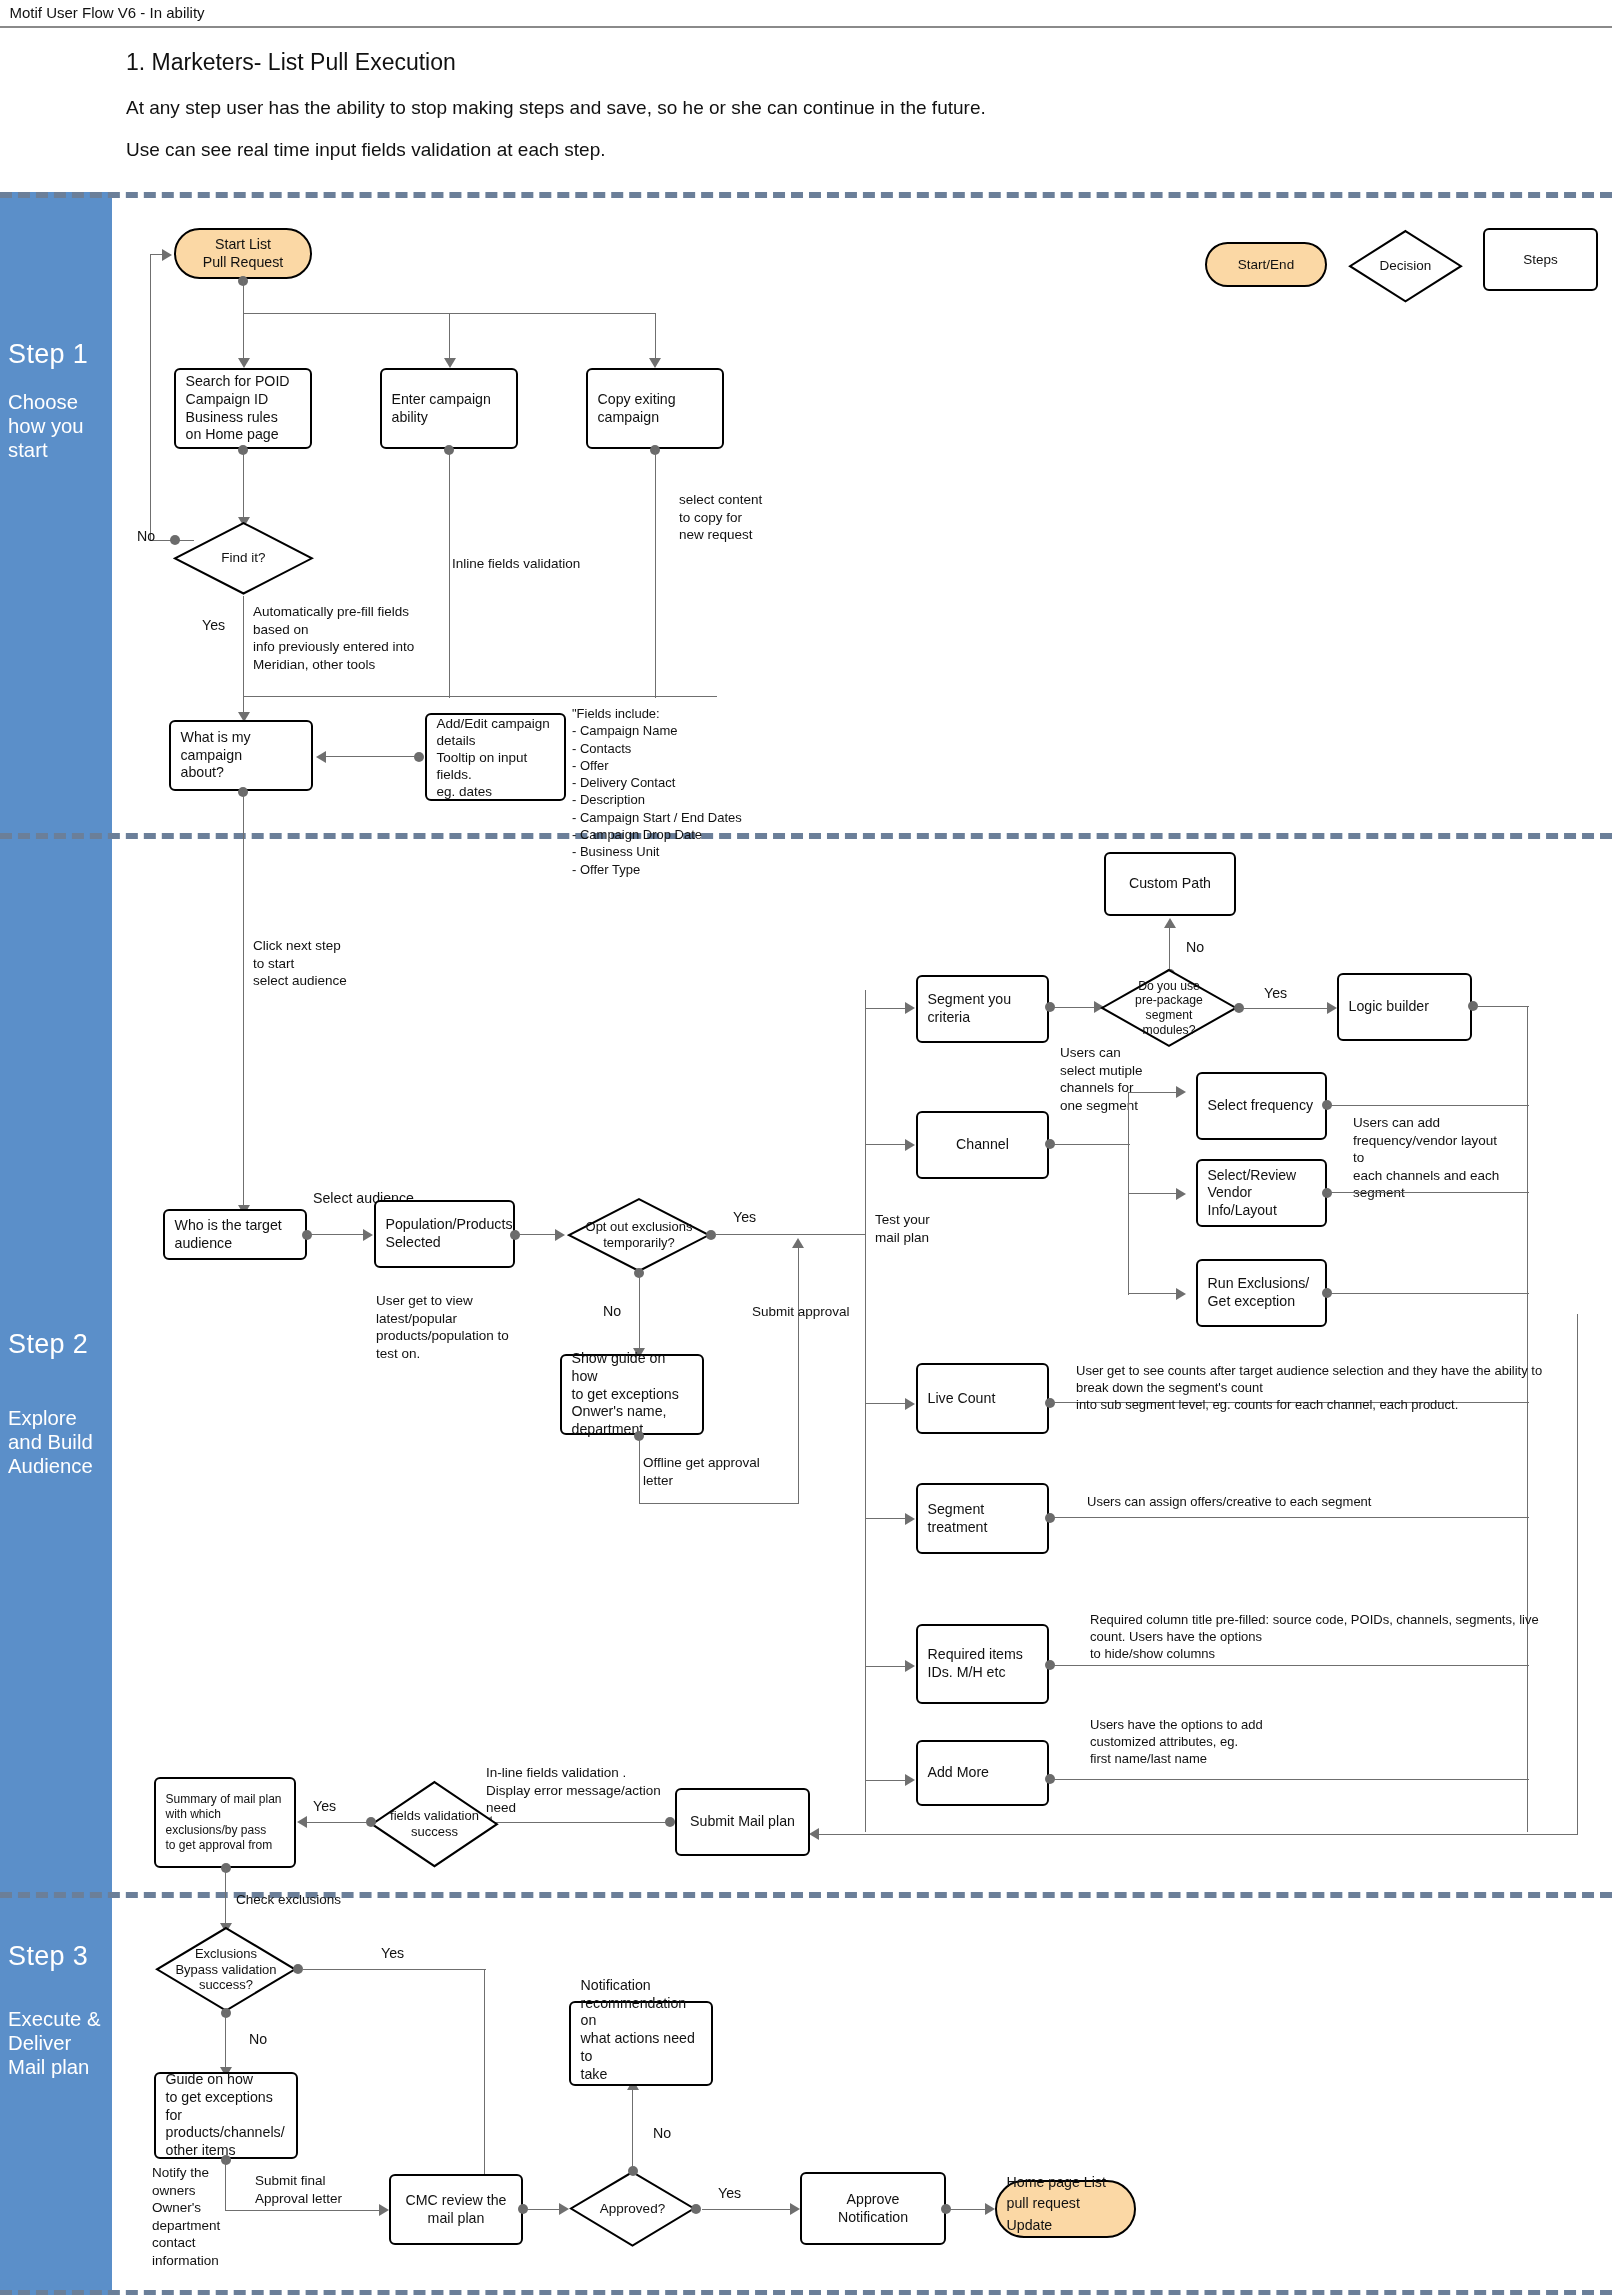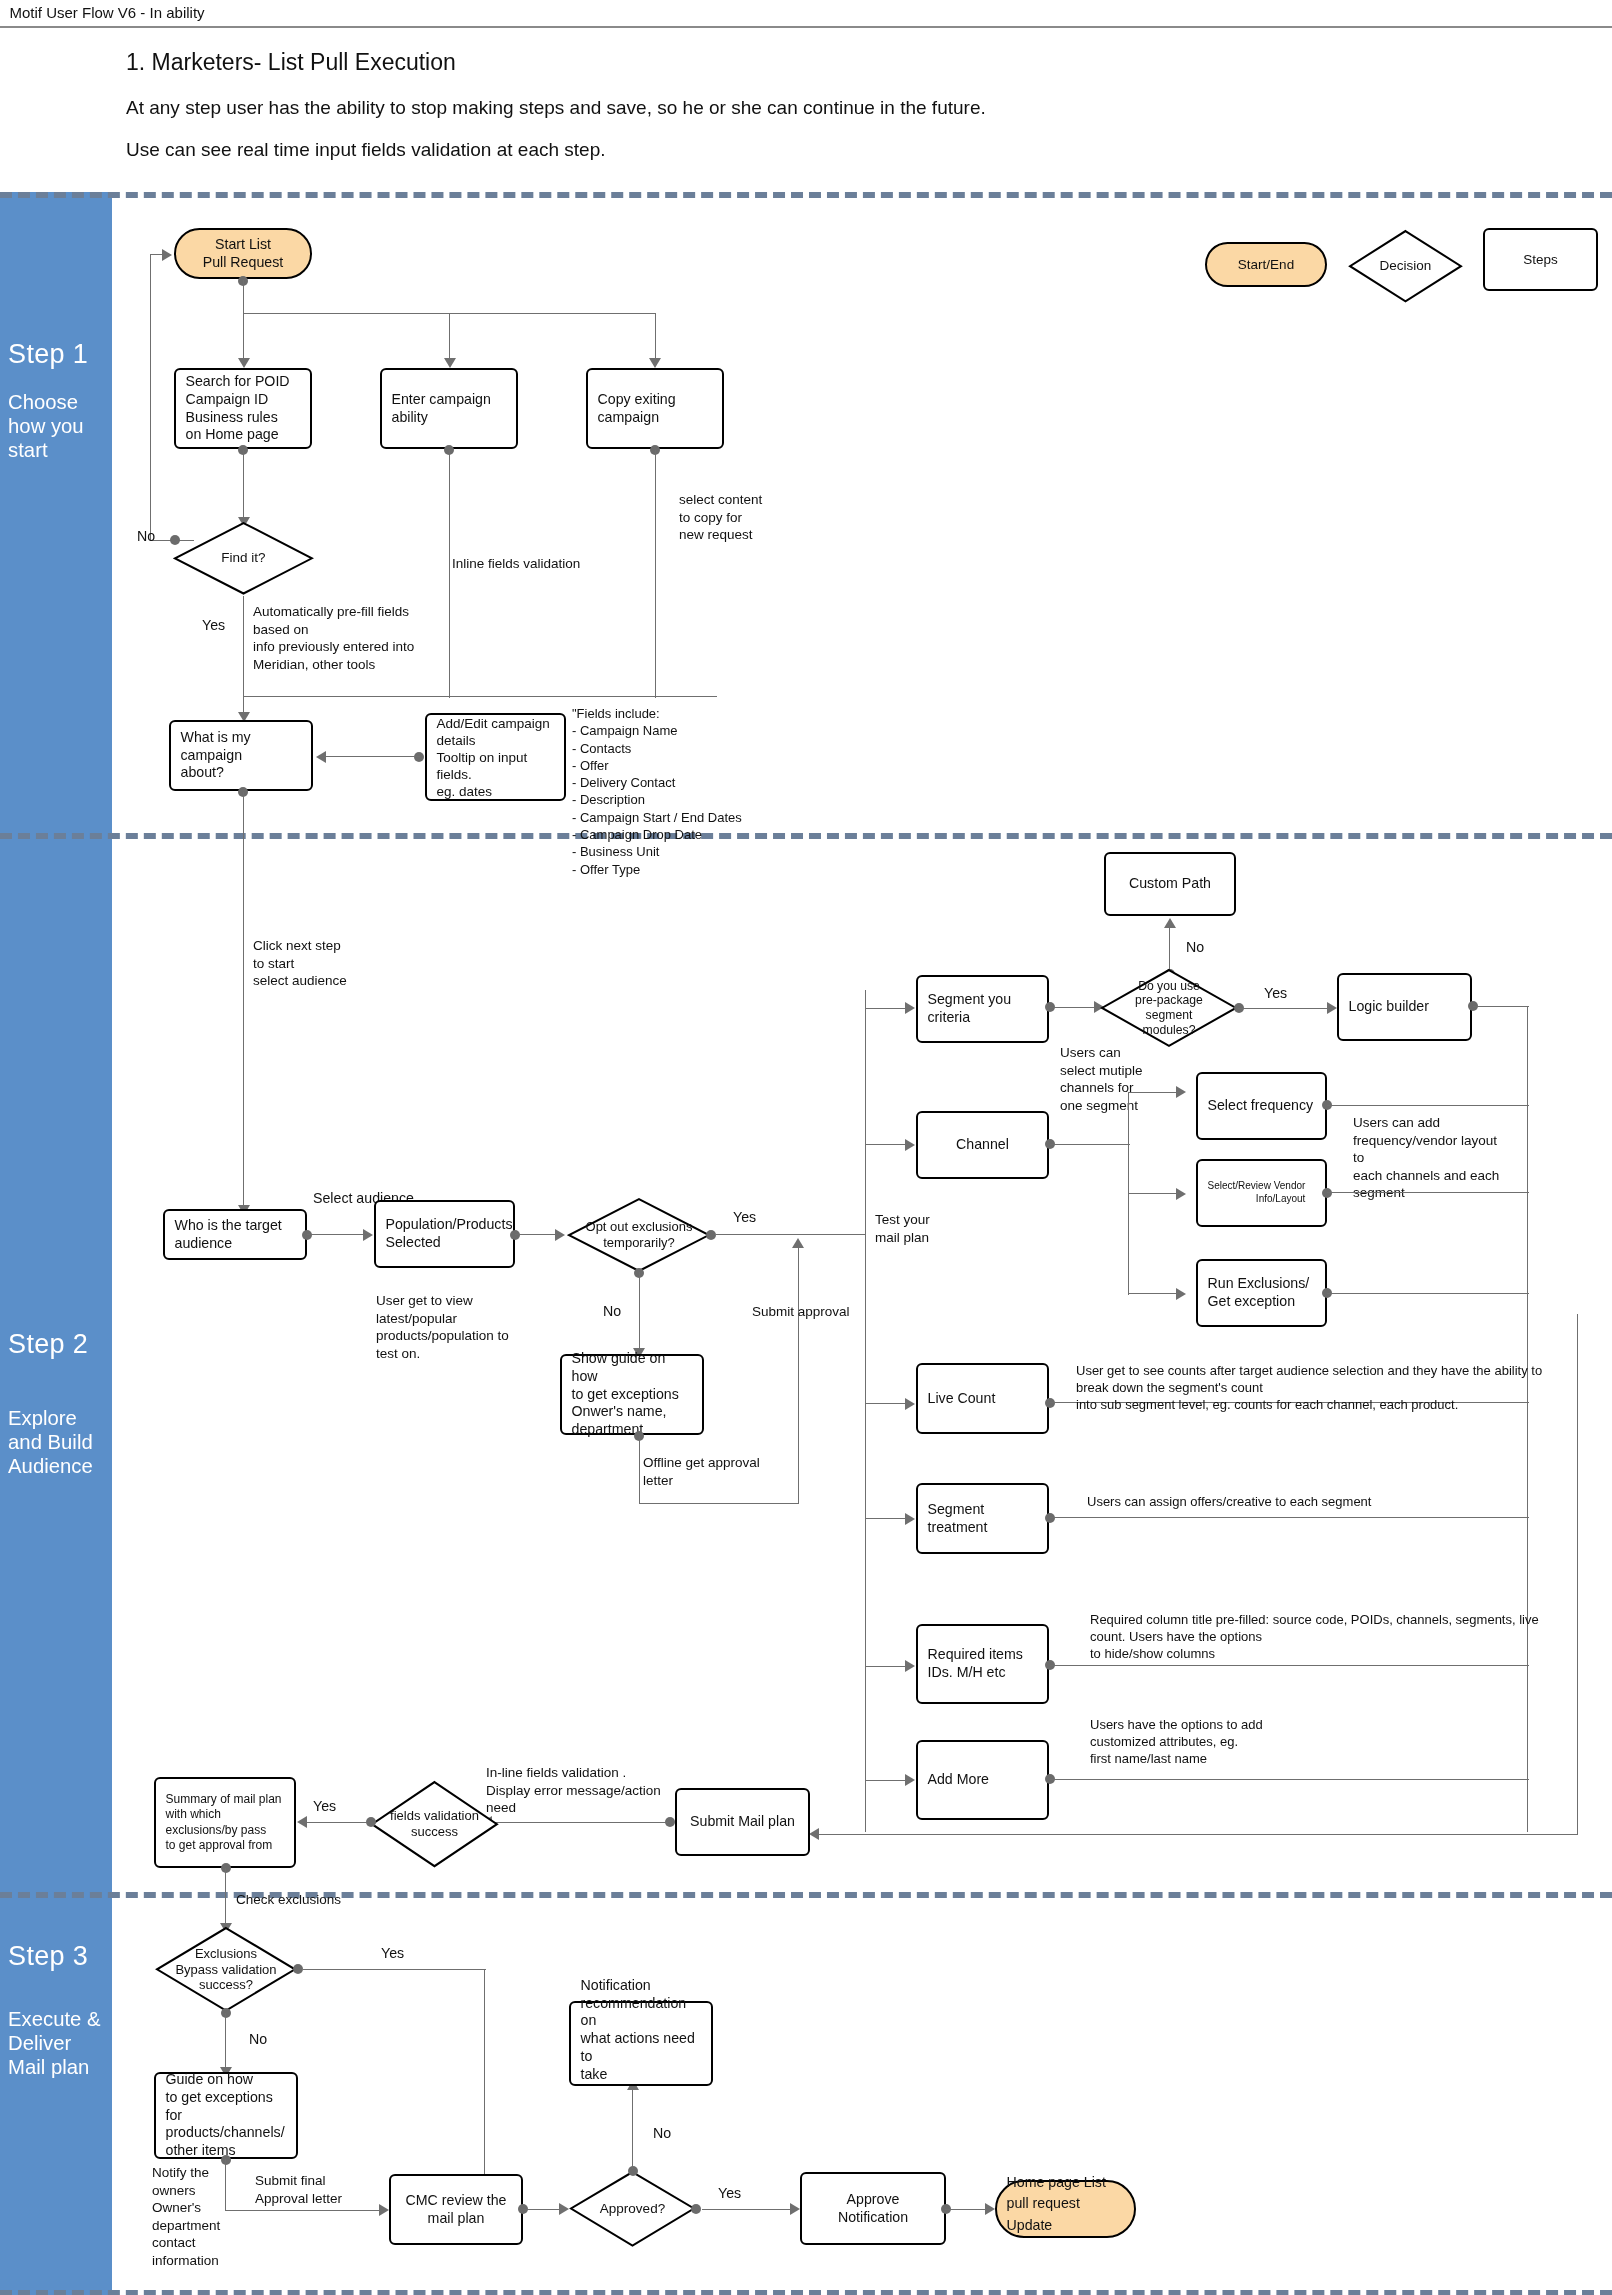--- a/index.html
+++ b/index.html
@@ -340,21 +340,21 @@
   </div>
   <div class="dot" style="left:1322px;top:1100px;"></div>
   <div class="ln h" style="left:1327px;top:1105px;width:202px;"></div>
   <div class="anno" style="left:1353px;top:1114px;">Users can add
 frequency/vendor layout
 to
 each channels and each
 segment</div>
 
   <div class="node" style="left:1196px;top:1159px;width:131px;height:68px;">
-    <div class="txt" style="white-space:pre-line;font-size:10px;text-align:right;">Select/Review Vendor
+    <div class="txt" style="white-space:pre-line;font-size:14px;">Select/Review Vendor
 Info/Layout</div>
   </div>
   <div class="dot" style="left:1322px;top:1188px;"></div>
   <div class="ln h" style="left:1327px;top:1192px;width:202px;"></div>
 
   <div class="node" style="left:1196px;top:1259px;width:131px;height:68px;">
     <div class="txt" style="white-space:pre-line;">Run Exclusions/
 Get exception</div>
   </div>
   <div class="dot" style="left:1322px;top:1288px;"></div>
@@ -381,21 +381,21 @@
   <div class="node" style="left:916px;top:1624px;width:133px;height:80px;">
     <div class="txt" style="white-space:pre-line;">Required items
 IDs. M/H etc</div>
   </div>
   <div class="dot" style="left:1045px;top:1660px;"></div>
   <div class="ln h" style="left:1050px;top:1665px;width:479px;"></div>
   <div class="anno sm" style="left:1090px;top:1612px;">Required column title pre-filled: source code, POIDs, channels, segments, live
 count. Users have the options
 to hide/show columns</div>
 
-  <div class="node" style="left:916px;top:1740px;width:133px;height:80px;">
+  <div class="node" style="left:916px;top:1740px;width:133px;height:66px;">
     <div class="txt">Add More</div>
   </div>
   <div class="dot" style="left:1045px;top:1774px;"></div>
   <div class="ln h" style="left:1050px;top:1779px;width:479px;"></div>
   <div class="anno sm" style="left:1090px;top:1717px;">Users have the options to add
 customized attributes, eg.
 first name/last name</div>
 
   <div class="ln v" style="left:1577px;top:1314px;height:521px;"></div>
   <div class="ln h" style="left:818px;top:1834px;width:760px;"></div>

